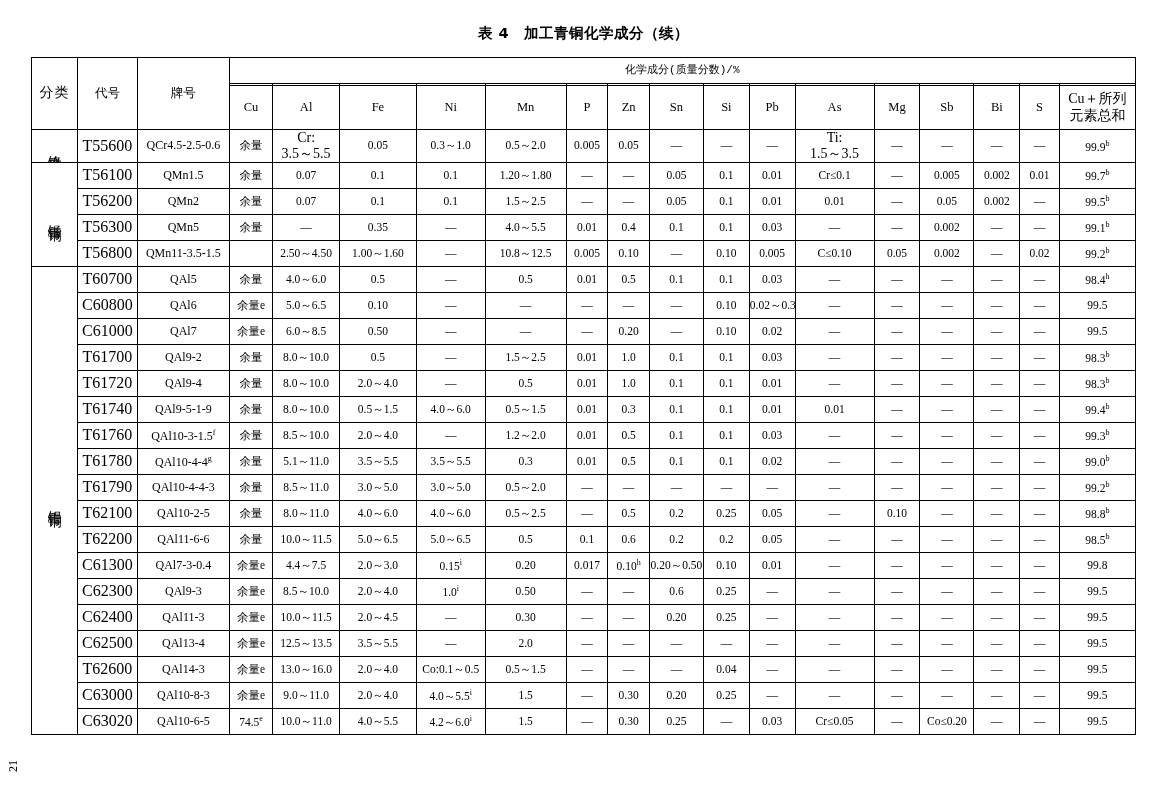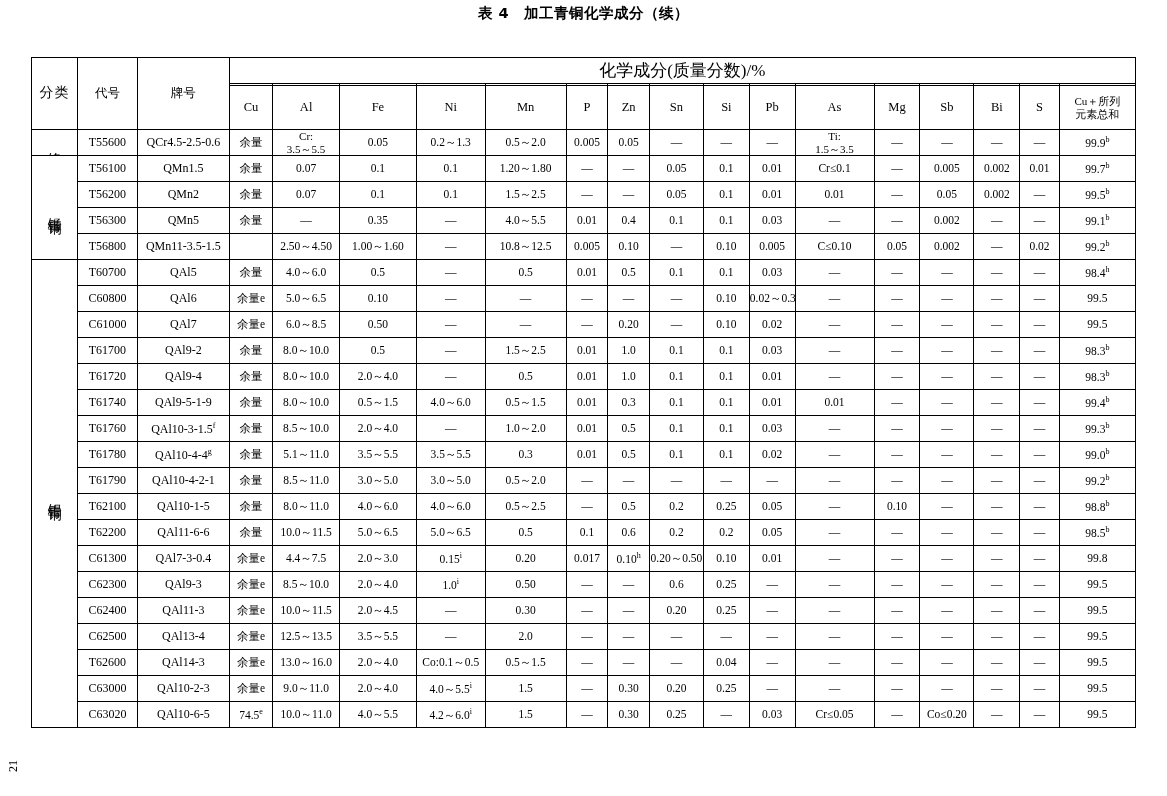--- a/index.html
+++ b/index.html
@@ -9,21 +9,21 @@
     font-family:"Liberation Serif", serif;
     color:#000;
     position:relative;
     overflow:hidden;
   }
   .page-title{
     text-align:center;
     font-family:"DejaVu Sans", sans-serif;
     font-weight:bold;
     font-size:14.5px;
-    padding-top:4px;
+    padding-top:24px;
     letter-spacing:0.5px;
   }
   .page-number{
     position:absolute;
     left:6px;
     bottom:24px;
     font-size:12px;
     writing-mode:vertical-rl;
     transform:rotate(180deg);
     font-family:"Liberation Serif", serif;
@@ -45,41 +45,42 @@
     text-align:center;
     vertical-align:middle;
     padding:0;
     height:25px;
     font-weight:normal;
     line-height:1.15;
     overflow:hidden;
     white-space:nowrap;
   }
   .hdr-group{
-    font-size:17px;
+    font-size:11px;
     height:26px;
+    font-family:Liberation Mono, monospace;
   }
   .hdr-cell{
     font-size:12.5px;
   }
   .cat-cell{
     font-size:14px;
     font-weight:normal;
     letter-spacing:1px;
   }
   .cat-vert{
     writing-mode:vertical-rl;
     text-orientation:upright;
     display:inline-block;
     line-height:1.25;
     letter-spacing:2px;
   }
-  .code-cell{font-size:12px;}
+  .code-cell{font-size:16px;}
   .grade-cell{font-size:12px;}
-  .two-line{line-height:1.2;font-size:11px;}
+  .two-line{line-height:1.2;font-size:14px;}
   .two-line span{display:block;}
   sup{font-size:8px;vertical-align:super;}
 </style>
 </head>
 <body>
 
 <div class="page-title">表 4　加工青铜化学成分（续）</div>
 <div class="page-number">21</div>
 
 <div class="table-wrap">
@@ -156,21 +157,21 @@
         <tr>
           <td rowspan="1" class="cat-cell"><span class="cat-vert">铬青铜</span></td>
           <td class="code-cell">T55600</td>
           <td class="grade-cell">QCr4.5-2.5-0.6</td>
           <td>余量</td>
           <td class="two-line">
             <span>Cr:</span>
             <span>3.5～5.5</span>
           </td>
           <td>0.05</td>
-          <td>0.2～1.3</td>
+          <td>0.3～1.0</td>
           <td>0.5～2.0</td>
           <td>0.005</td>
           <td>0.05</td>
           <td>—</td>
           <td>—</td>
           <td>—</td>
           <td class="two-line">
             <span>Ti:</span>
             <span>1.5～3.5</span>
           </td>
@@ -382,21 +383,21 @@
           <td>—</td>
           <td>99.4<sup>b</sup></td>
         </tr>
         <tr>
           <td class="code-cell">T61760</td>
           <td class="grade-cell">QAl10-3-1.5<sup>f</sup></td>
           <td>余量</td>
           <td>8.5～10.0</td>
           <td>2.0～4.0</td>
           <td>—</td>
-          <td>1.0～2.0</td>
+          <td>1.2～2.0</td>
           <td>0.01</td>
           <td>0.5</td>
           <td>0.1</td>
           <td>0.1</td>
           <td>0.03</td>
           <td>—</td>
           <td>—</td>
           <td>—</td>
           <td>—</td>
           <td>—</td>
@@ -417,41 +418,41 @@
           <td>0.02</td>
           <td>—</td>
           <td>—</td>
           <td>—</td>
           <td>—</td>
           <td>—</td>
           <td>99.0<sup>b</sup></td>
         </tr>
         <tr>
           <td class="code-cell">T61790</td>
-          <td class="grade-cell">QAl10-4-2-1</td>
+          <td class="grade-cell">QAl10-4-4-3</td>
           <td>余量</td>
           <td>8.5～11.0</td>
           <td>3.0～5.0</td>
           <td>3.0～5.0</td>
           <td>0.5～2.0</td>
           <td>—</td>
           <td>—</td>
           <td>—</td>
           <td>—</td>
           <td>—</td>
           <td>—</td>
           <td>—</td>
           <td>—</td>
           <td>—</td>
           <td>—</td>
           <td>99.2<sup>b</sup></td>
         </tr>
         <tr>
           <td class="code-cell">T62100</td>
-          <td class="grade-cell">QAl10-1-5</td>
+          <td class="grade-cell">QAl10-2-5</td>
           <td>余量</td>
           <td>8.0～11.0</td>
           <td>4.0～6.0</td>
           <td>4.0～6.0</td>
           <td>0.5～2.5</td>
           <td>—</td>
           <td>0.5</td>
           <td>0.2</td>
           <td>0.25</td>
           <td>0.05</td>
@@ -577,21 +578,21 @@
           <td>—</td>
           <td>—</td>
           <td>—</td>
           <td>—</td>
           <td>—</td>
           <td>—</td>
           <td>99.5</td>
         </tr>
         <tr>
           <td class="code-cell">C63000</td>
-          <td class="grade-cell">QAl10-2-3</td>
+          <td class="grade-cell">QAl10-8-3</td>
           <td>余量e</td>
           <td>9.0～11.0</td>
           <td>2.0～4.0</td>
           <td>4.0～5.5<sup>i</sup></td>
           <td>1.5</td>
           <td>—</td>
           <td>0.30</td>
           <td>0.20</td>
           <td>0.25</td>
           <td>—</td>

